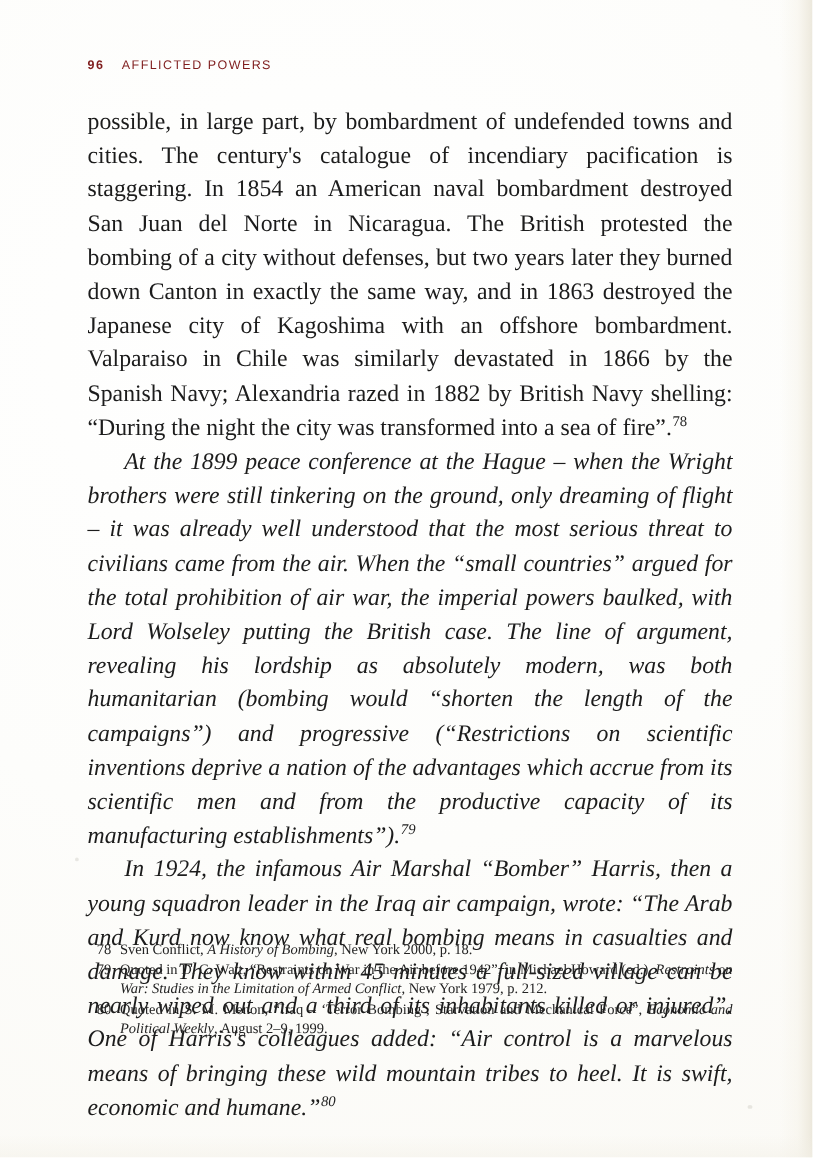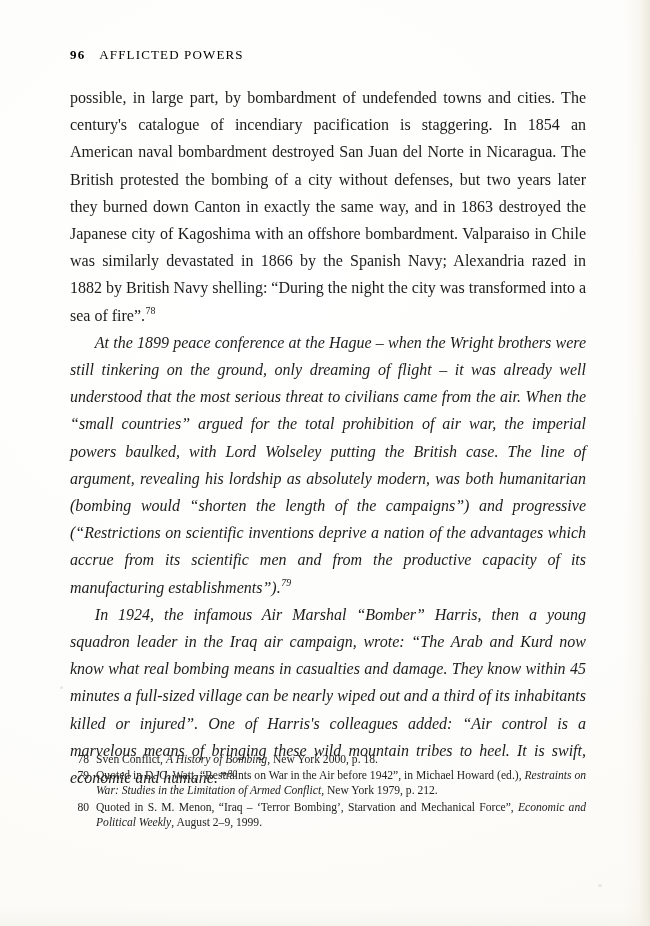--- a/index.html
+++ b/index.html
@@ -52,44 +52,44 @@
   .page {
     position: absolute;
     inset: 0;
   }
 
   
   .running-head {
     position: absolute;
     left: 70px;
     top: 47px;
-    font-family: Liberation Serif, serif;
-    font-size: 13px;
+    font-family: Liberation Sans, sans-serif;
+    font-size: 10px;
     letter-spacing: 1.15px;
-    color: #000000;
+    color: #7f1d1d;
     white-space: nowrap;
   }
   .running-head .folio {
     font-weight: 600;
     margin-right: 14px;
   }
   .running-head .title {
     font-weight: 500;
   }
 
   
   .textblock {
     position: absolute;
     left: 70px;
     top: 84px;
     width: 516px;
   }
   p.body-para {
     margin: 0;
-    font-size: 16px;
+    font-size: 19px;
     line-height: 27.2px;
     text-align: justify;
     text-justify: inter-word;
     color: #1c1c1c;
     hyphens: none;
   }
   p.body-para.indent {
     text-indent: 1.55em;
     font-style: italic;
   }

